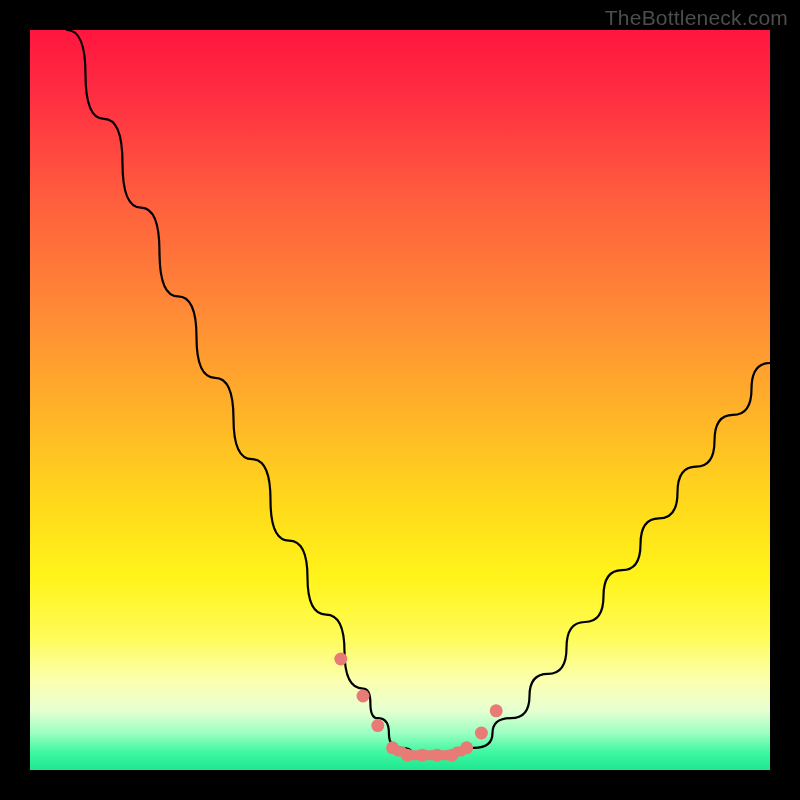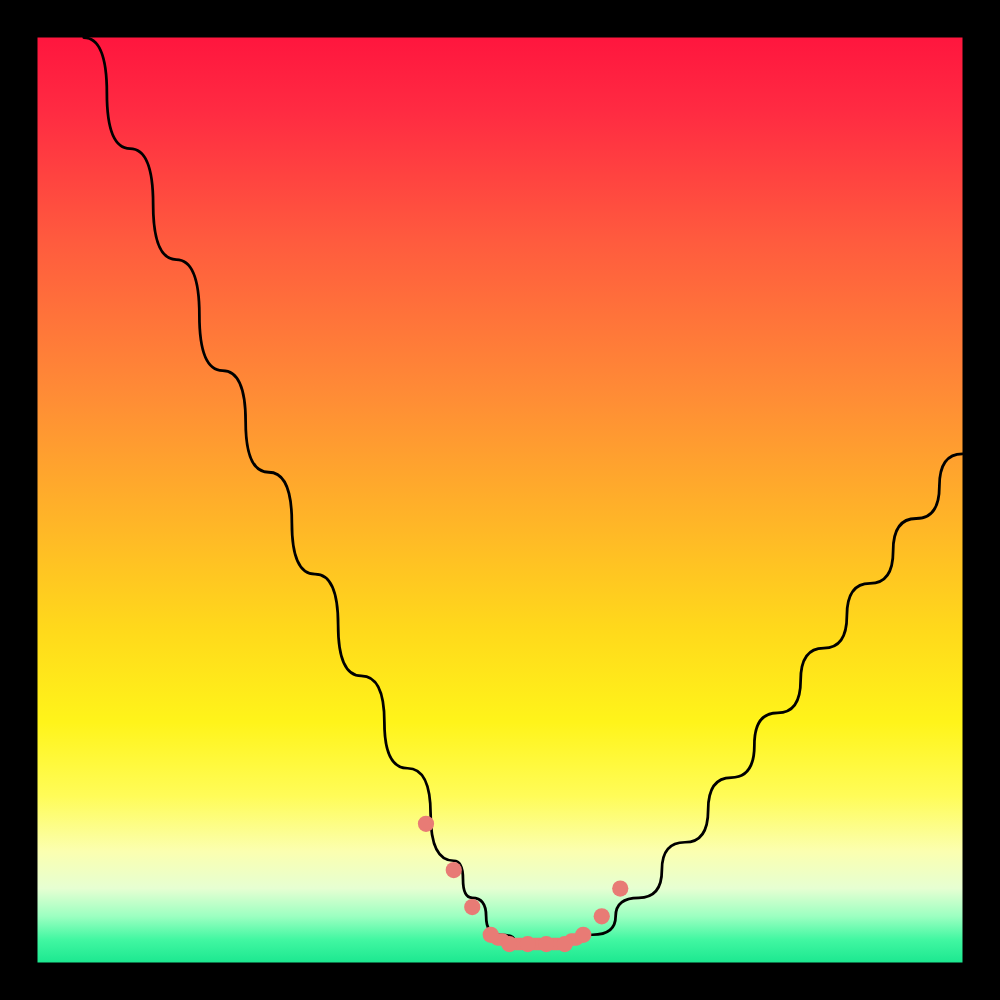--- a/index.html
+++ b/index.html
@@ -57,20 +57,21 @@
     left: 0; top: 0;
     width: 740px;
     height: 740px;
     overflow: visible;
   }
 </style>
 </head>
 <body>
 
 <div class="frame">
+  <div class="watermark">TheBottleneck.com</div>
 
   <div class="plot">
     <svg class="curve" viewBox="0 0 740 740">
       <path fill="none" stroke="#000" stroke-width="2.2" stroke-linecap="round" d="M 37,0 Q 55.5,0 55.5,44.39999999999998 Q 55.5,88.79999999999995 74,88.79999999999995 Q 92.5,88.79999999999995 92.5,133.2 Q 92.5,177.60000000000002 111,177.60000000000002 Q 129.5,177.60000000000002 129.5,222 Q 129.5,266.4 148,266.4 Q 166.5,266.4 166.5,307.09999999999997 Q 166.5,347.79999999999995 185,347.79999999999995 Q 203.5,347.79999999999995 203.5,388.5 Q 203.5,429.2 222,429.2 Q 240.5,429.2 240.5,469.9 Q 240.5,510.6 259,510.6 Q 277.5,510.6 277.5,547.6 Q 277.5,584.6 296,584.6 Q 314.5,584.6 314.5,621.6 Q 314.5,658.6 333,658.6 Q 340.4,658.6 340.4,673.4000000000001 Q 340.4,688.2 347.79999999999995,688.2 Q 358.9,688.2 358.9,703 Q 358.9,717.8 370,717.8 Q 381.1,717.8 381.1,721.5 Q 381.1,725.2 392.20000000000005,725.2 Q 399.6,725.2 399.6,725.2 Q 399.6,725.2 407.00000000000006,725.2 Q 414.4,725.2 414.4,725.2 Q 414.4,725.2 421.79999999999995,725.2 Q 432.9,725.2 432.9,721.5 Q 432.9,717.8 444,717.8 Q 462.5,717.8 462.5,703 Q 462.5,688.2 481,688.2 Q 499.5,688.2 499.5,666 Q 499.5,643.8 518,643.8 Q 536.5,643.8 536.5,617.9 Q 536.5,592 555,592 Q 573.5,592 573.5,566.1 Q 573.5,540.2 592,540.2 Q 610.5,540.2 610.5,514.3 Q 610.5,488.4 629,488.4 Q 647.5,488.4 647.5,462.5 Q 647.5,436.6 666,436.6 Q 684.5,436.6 684.5,410.70000000000005 Q 684.5,384.8 703,384.8 Q 721.5,384.8 721.5,358.9 Q 721.5,332.99999999999994 740,332.99999999999994"></path>
       <g>
           <rect x="421.79999999999995" y="716.5" width="14.800000000000011" height="10" rx="5" fill="#e87b75"></rect>
           <rect x="407.00000000000006" y="720.2" width="14.799999999999898" height="10" rx="5" fill="#e87b75"></rect>
           <rect x="392.20000000000005" y="720.2" width="14.800000000000011" height="10" rx="5" fill="#e87b75"></rect>
           <rect x="377.40000000000003" y="720.2" width="14.800000000000011" height="10" rx="5" fill="#e87b75"></rect>
           <rect x="362.59999999999997" y="716.5" width="14.800000000000068" height="10" rx="5" fill="#e87b75"></rect>

